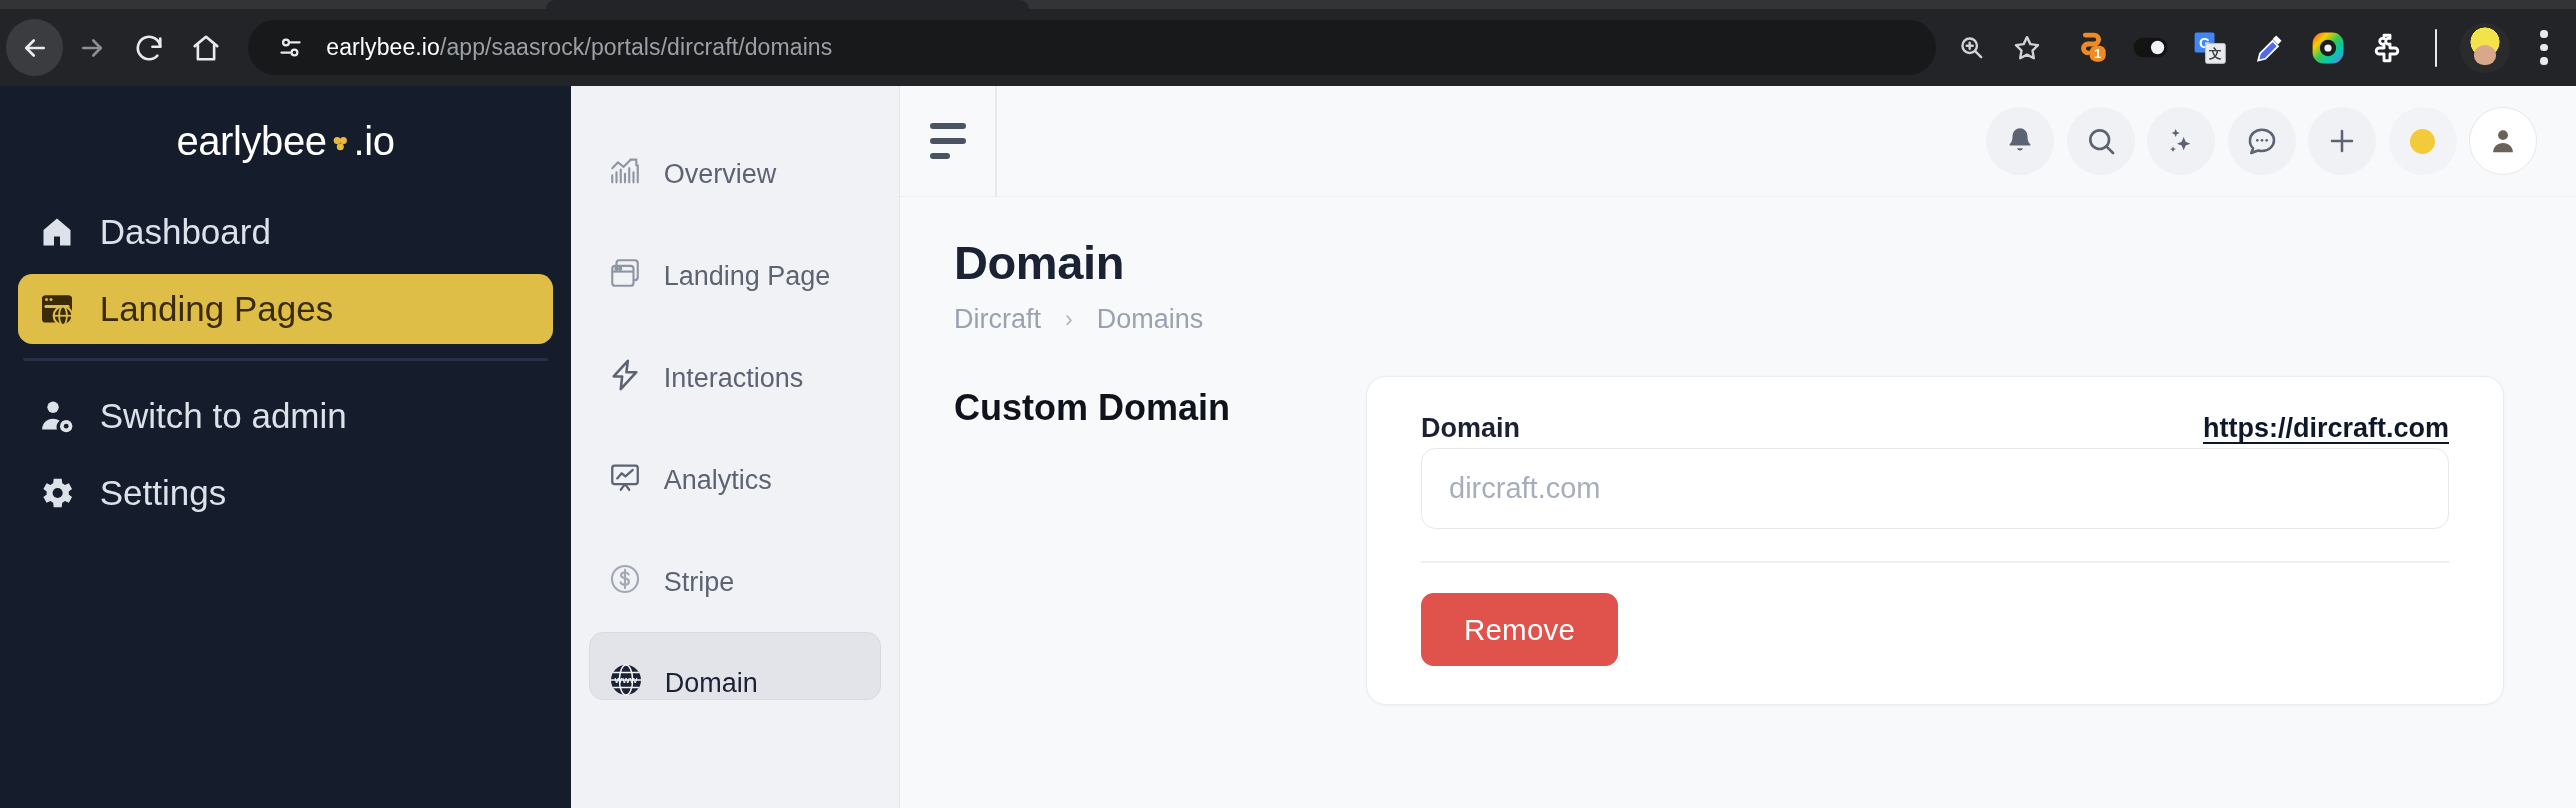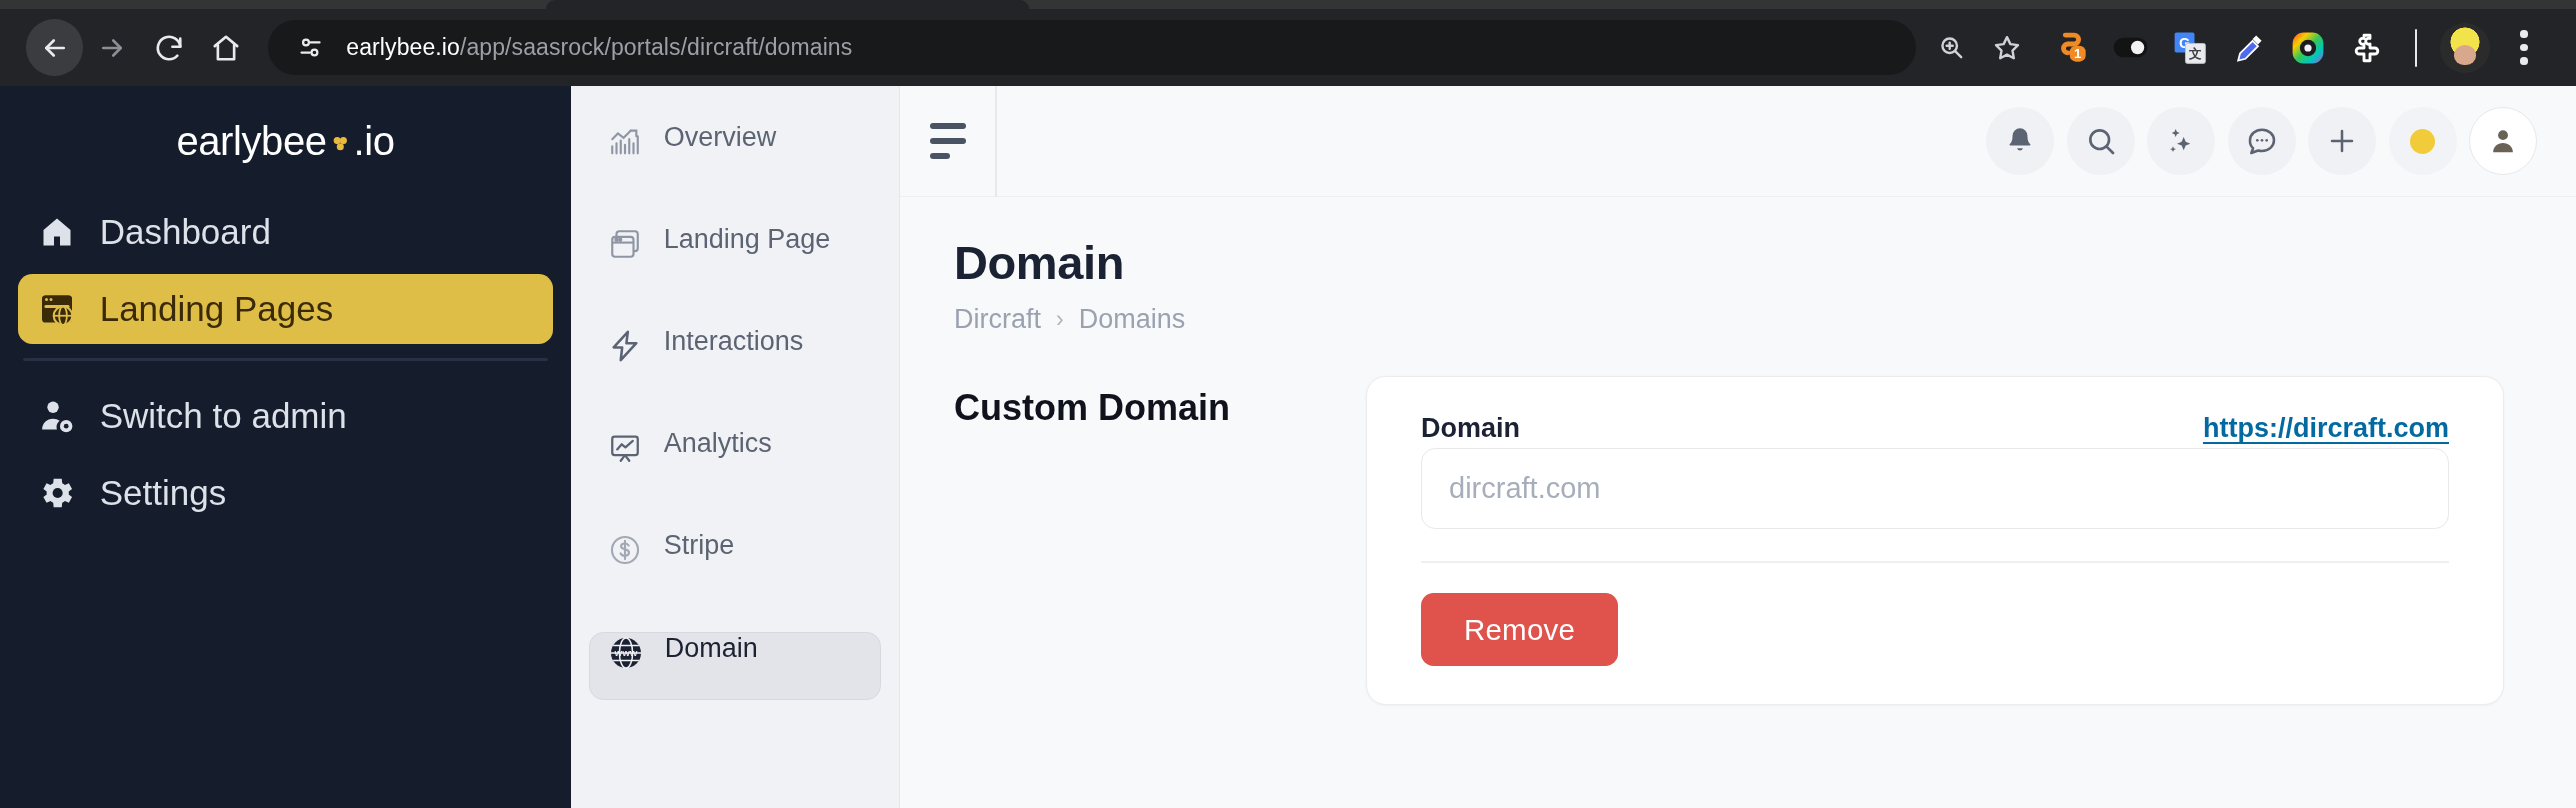--- a/index.html
+++ b/index.html
@@ -14,21 +14,21 @@
   #browser-chrome { width: 2576px; }
   .tabstrip {
     height: 9px; background: #333436; position: relative;
   }
   .tabstrip .active-tab {
     position: absolute; left: 546px; top: 0; width: 483px; height: 9px;
     background: #232427; border-radius: 12.5px 12.5px 0 0;
   }
   .toolbar {
     height: 77px; background: #232427;
-    display: flex; align-items: center; padding: 0 26px;
+    display: flex; align-items: center; padding: 0 6px;
   }
   .nav-btn {
     width: 57px; height: 57px; border-radius: 50%;
     display: flex; align-items: center; justify-content: center;
     flex: 0 0 auto;
   }
   .nav-btn.back { background: #3B3C3F; }
   .nav-btn svg { display: block; }
   .omnibox {
     flex: 1 1 auto; height: 55px; margin-left: 14.3px; margin-right: 9px;
@@ -97,21 +97,21 @@
   .nav-item .nic { width: 39px; height: 39px; display: flex; align-items: center; justify-content: center; flex: 0 0 39px; }
   .nav-sep { height: 2.7px; background: #273044; margin: 14.3px 5.4px 19.7px; border-radius: 1.8px; }
 
   
   .subnav {
     width: 329px; flex: 0 0 329px; background: #F1F2F5;
     border-right: 1.8px solid #E4E6EA;
     padding: 36px 18px 0 18px;
   }
   .subnav-item {
-    display: flex; align-items: flex-start; gap: 19.7px;
+    display: flex; align-items: flex-end; gap: 19.7px;
     height: 68px; padding: 0 16px; border-radius: 14.3px;
     font-size: 27px; color: #5C6473; margin-bottom: 34px;
   }
   .subnav-item.active {
     background: #E2E4E9; color: #1B2233;
     border: 1.8px solid #D6D9E0;
   }
   .subnav-item .sic { width: 39px; height: 39px; display: flex; align-items: center; justify-content: center; flex: 0 0 39px; }
 
   
@@ -136,35 +136,35 @@
     width: 68px; height: 68px; border-radius: 50%;
     background: #F0F1F4;
     display: flex; align-items: center; justify-content: center;
   }
   .tb-btn.dot-btn { background: #F2F3F6; }
   .tb-btn.avatar-btn { background: #FFFFFF; border: 1.8px solid #E6E8EC; }
   .amber-dot { width: 25px; height: 25px; border-radius: 50%; background: #F2CB3A; }
 
   .content { flex: 1 1 auto; padding: 38px 0 0 54px; overflow: hidden; }
   .page-title { font-size: 47px; font-weight: 700; color: #1B2233; letter-spacing: -0.4px; }
-  .crumbs { margin-top: 14.3px; display: flex; align-items: center; gap: 15px; font-size: 27px; color: #9AA2B0; }
+  .crumbs { margin-top: 14.3px; display: flex; align-items: center; gap: 24px; font-size: 27px; color: #9AA2B0; }
   .crumb-sep { color: #AFB5C0; font-size: 23px; }
 
   .panel { display: flex; margin-top: 41px; gap: 54px; padding-right: 72px; }
   .panel-heading { flex: 0 0 auto; width: 358px; font-size: 36px; font-weight: 700; color: #10131C; padding-top: 10.7px; }
   .card {
     flex: 1 1 auto; background: #FFFFFF;
     border: 1.8px solid #EAECEF; border-radius: 19.7px;
     box-shadow: 0 0.9px 2.7px rgba(16,24,40,.04);
     padding: 36px 54px 38px 54px; min-width: 0;
   }
   .field-row { display: flex; align-items: baseline; justify-content: space-between; gap: 27px; }
   .field-label { font-size: 27px; font-weight: 700; color: #1B2233; }
   .field-link {
-    font-size: 27px; font-weight: 700; color: #0369a1;
+    font-size: 27px; font-weight: 700; color: #0f172a;
     text-decoration: underline; text-underline-offset: 4.5px;
   }
   .text-input {
     margin-top: 4px; width: 100%; height: 81px;
     border: 1.8px solid #E6E8EC; border-radius: 14.3px;
     background: #FFFFFF; padding: 0 27px;
     font-family: "Liberation Sans", sans-serif;
     font-size: 29px; color: #1B2233;
   }
   .text-input::placeholder { color: #A7AEBB; }

